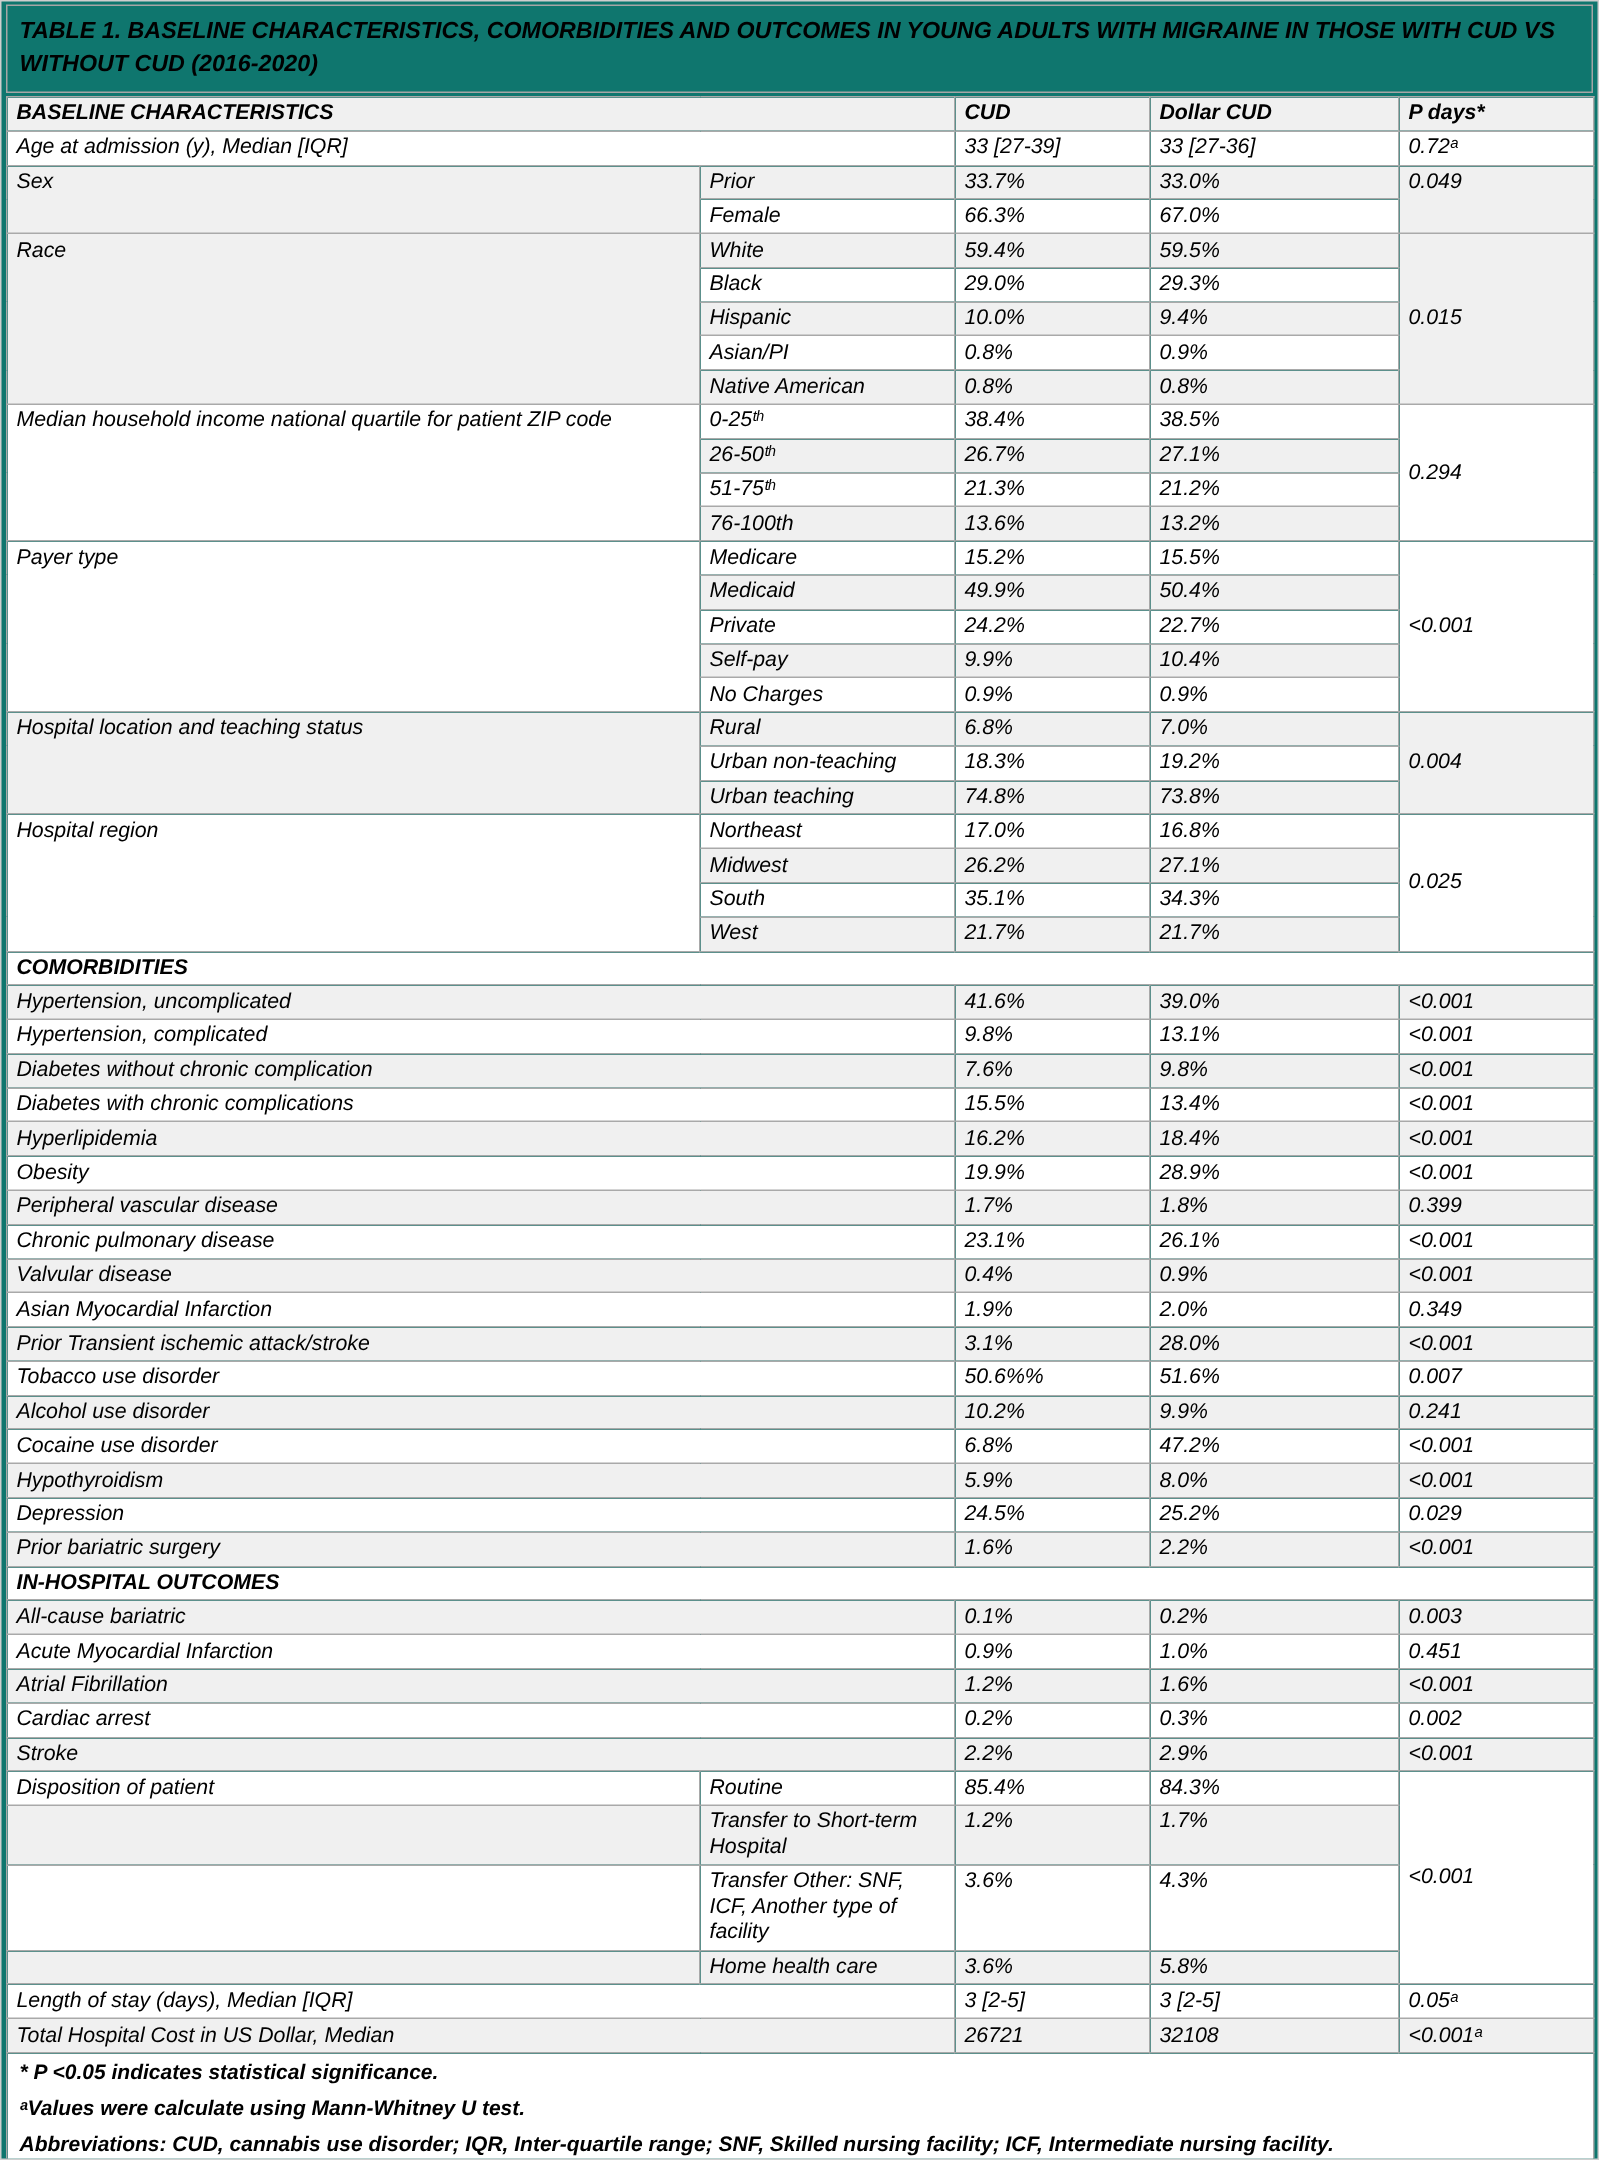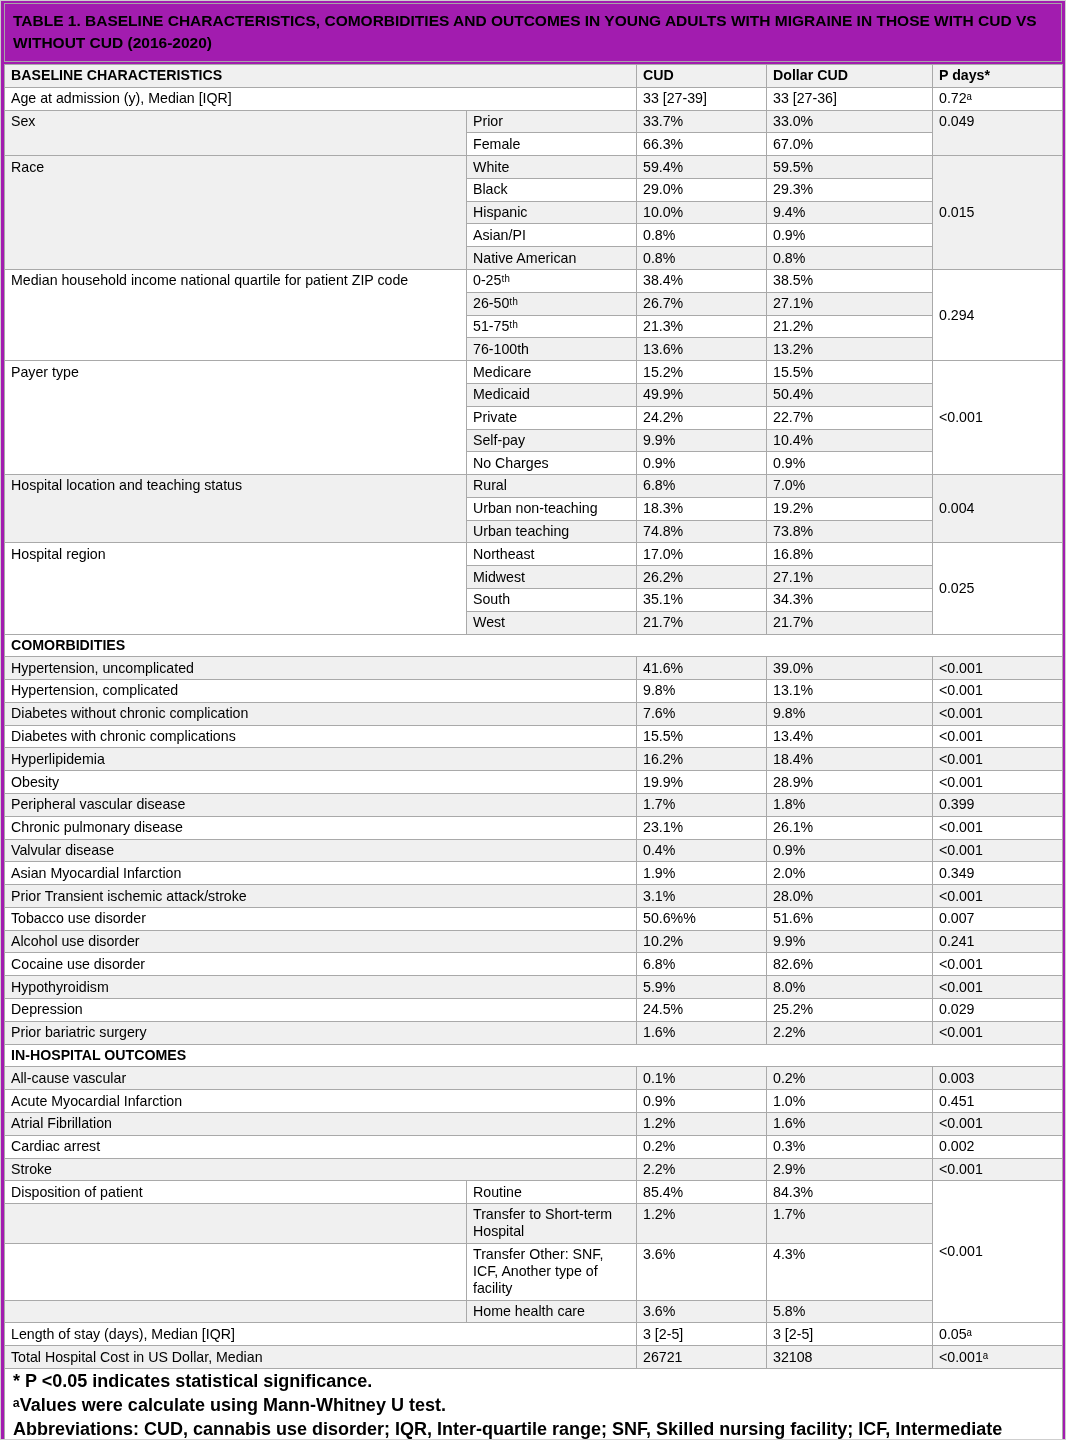--- a/index.html
+++ b/index.html
@@ -8,21 +8,22 @@
     font-family: "Liberation Sans", "DejaVu Sans", sans-serif;
     color: #000;
     width: 1066px;
   }
   .page {
     width: 1066px;
     height: 1440px;
     border: 1px solid #cfcfcf;
     padding: 2px 3px;
     overflow: hidden;
-    background: #a21caf;
+    background: #0f766e;
+    font-style: italic;
   }
   .title-box {
     border: 1px solid #a6a6a6;
     font-weight: bold;
     font-size: 15.5px;
     line-height: 22px;
     padding: 6px 8px 7px 8px;
     margin-bottom: 2px;
   }
   table.main-table {
@@ -43,21 +44,21 @@
   .bg-w { background: #ffffff; }
   .b { font-weight: bold; }
   .va-m { vertical-align: middle; }
   td.footnotes {
     border: 1px solid #a9a9a9;
     padding: 4px 8px 2px 8px;
     background: #ffffff;
   }
   .fn {
     font-weight: bold;
-    font-size: 18px;
+    font-size: 14px;
     line-height: 17px;
     margin-bottom: 7px;
   }
 </style>
 </head>
 <body>
 
 <div class="page">
 
   <div class="title-box">TABLE 1. BASELINE CHARACTERISTICS, COMORBIDITIES AND OUTCOMES IN YOUNG ADULTS WITH MIGRAINE IN THOSE WITH CUD VS WITHOUT CUD (2016-2020)</div>
@@ -289,21 +290,21 @@
         </tr>
         <tr>
           <td colspan="2" class="bg-g">Alcohol use disorder</td>
           <td class="bg-g">10.2%</td>
           <td class="bg-g">9.9%</td>
           <td class="bg-g">0.241</td>
         </tr>
         <tr>
           <td colspan="2" class="bg-w">Cocaine use disorder</td>
           <td class="bg-w">6.8%</td>
-          <td class="bg-w">82.6%</td>
+          <td class="bg-w">47.2%</td>
           <td class="bg-w">&lt;0.001</td>
         </tr>
         <tr>
           <td colspan="2" class="bg-g">Hypothyroidism</td>
           <td class="bg-g">5.9%</td>
           <td class="bg-g">8.0%</td>
           <td class="bg-g">&lt;0.001</td>
         </tr>
         <tr>
           <td colspan="2" class="bg-w">Depression</td>
@@ -314,21 +315,21 @@
         <tr>
           <td colspan="2" class="bg-g">Prior bariatric surgery</td>
           <td class="bg-g">1.6%</td>
           <td class="bg-g">2.2%</td>
           <td class="bg-g">&lt;0.001</td>
         </tr>
         <tr>
           <td colspan="5" class="bg-w b">IN-HOSPITAL OUTCOMES</td>
         </tr>
         <tr>
-          <td colspan="2" class="bg-g">All-cause vascular</td>
+          <td colspan="2" class="bg-g">All-cause bariatric</td>
           <td class="bg-g">0.1%</td>
           <td class="bg-g">0.2%</td>
           <td class="bg-g">0.003</td>
         </tr>
         <tr>
           <td colspan="2" class="bg-w">Acute Myocardial Infarction</td>
           <td class="bg-w">0.9%</td>
           <td class="bg-w">1.0%</td>
           <td class="bg-w">0.451</td>
         </tr>

